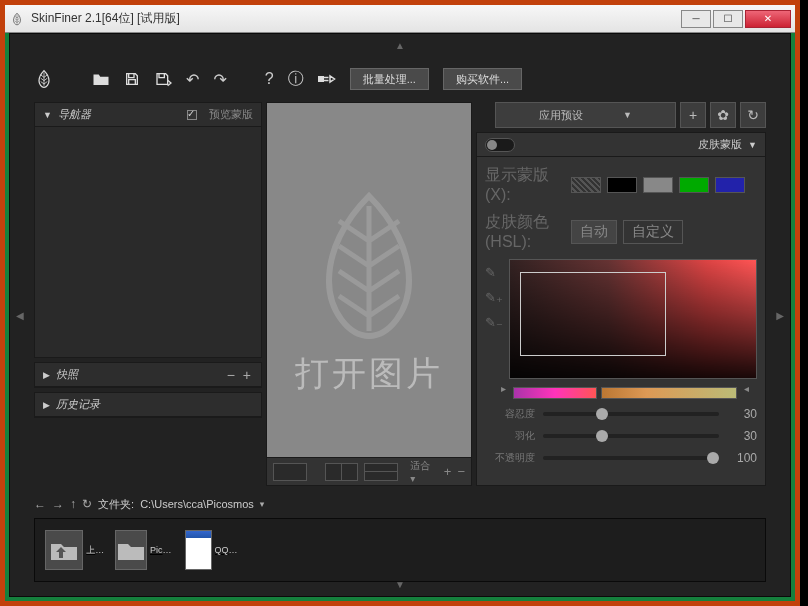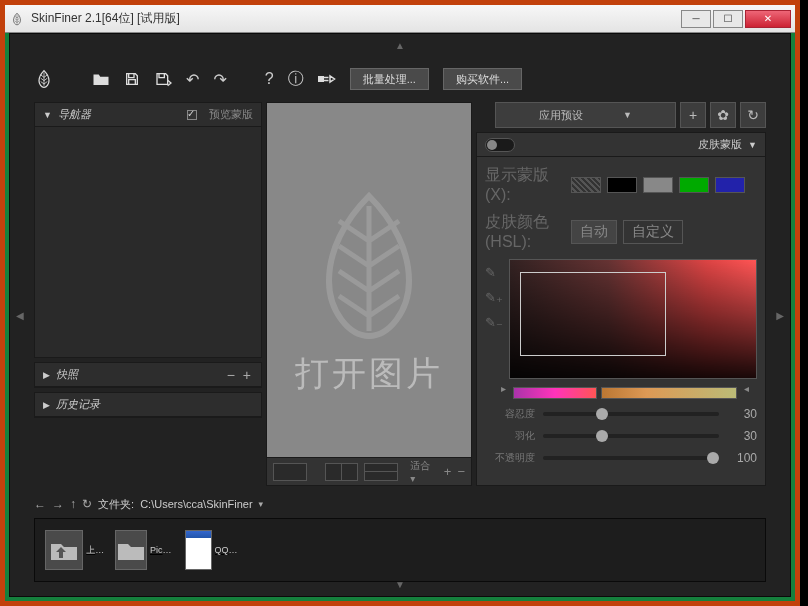--- a/index.html
+++ b/index.html
@@ -278,21 +278,21 @@
         </div>
       </div>
     </div>
 
     <div class="path-row">
       <span class="pi">←</span>
       <span class="pi">→</span>
       <span class="pi">↑</span>
       <span class="pi">↻</span>
       <span>文件夹:</span>
-      <span>C:\Users\cca\SkinFiner</span>
+      <span>C:\Users\cca\Picosmos</span>
       <span class="pi" style="font-size:9px">▾</span>
     </div>
 
     <div class="film">
       <div class="thumb">
         <div class="thumb-box">
           <svg width="30" height="24" viewBox="0 0 30 24">
               <path d="M2 6h10l3 3h13v13H2z" fill="#bbb"></path>
               <path d="M10 20v-6h-3l5-5 5 5h-3v6z" fill="#555"></path>
             </svg>

